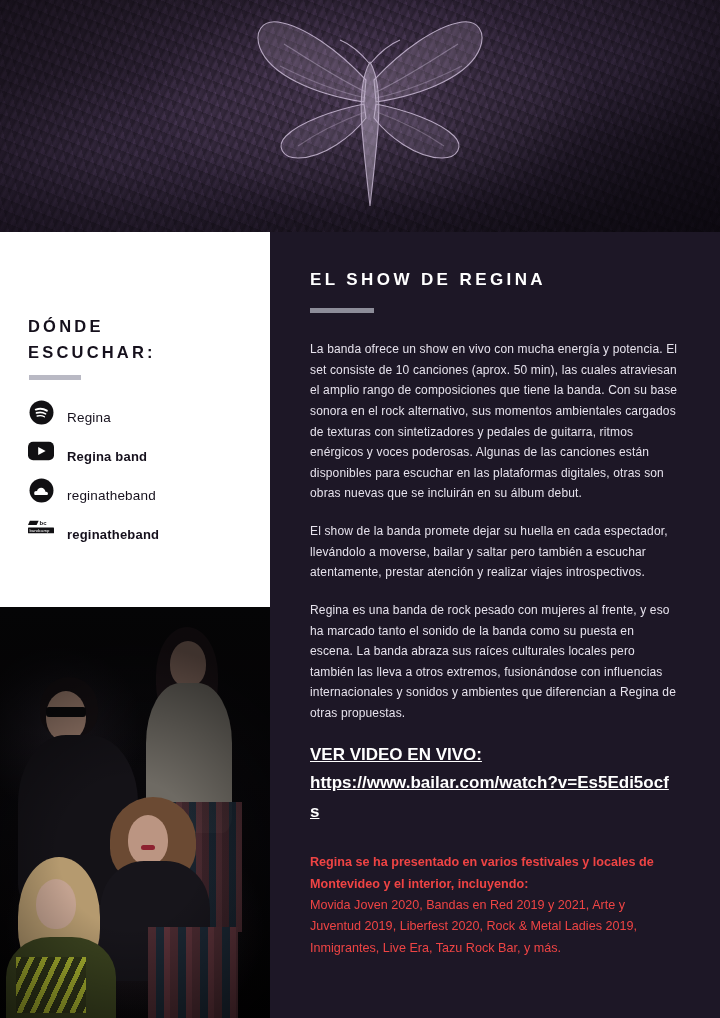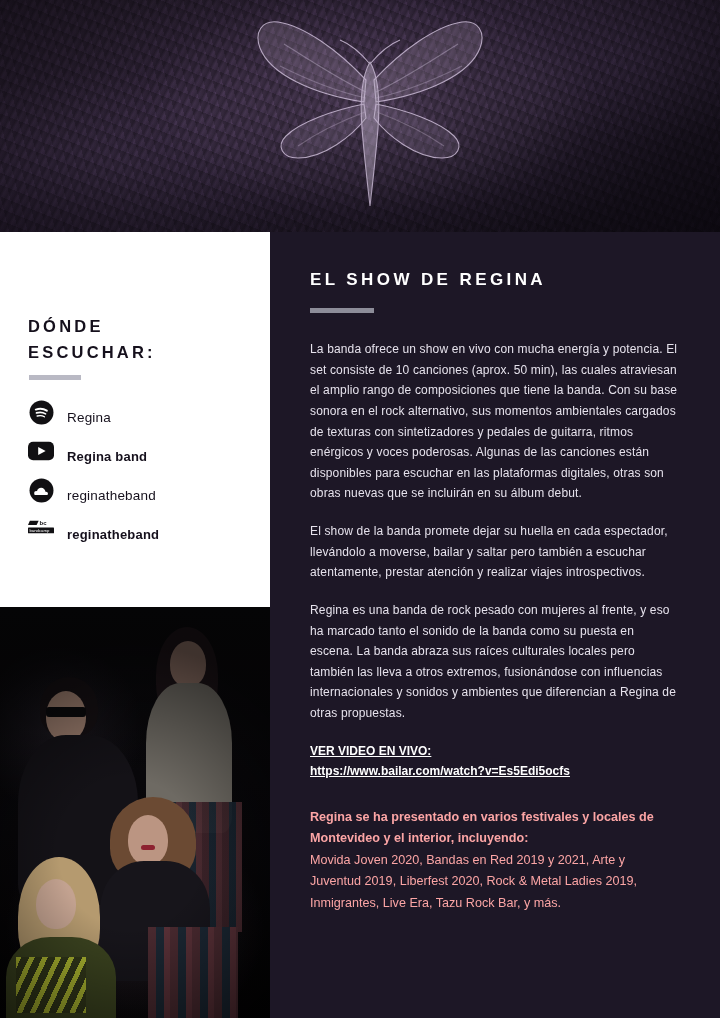--- a/index.html
+++ b/index.html
@@ -138,35 +138,35 @@
   .body-copy {
     margin-top: 26px;
     font-size: 12px;
     line-height: 1.72;
     color: #e6e2ec;
     letter-spacing: 0.15px;
   }
   .body-copy p { margin-bottom: 17px; }
   .video-block {
     margin-top: 16px;
-    font-size: 12px;
+    font-size: 17px;
     line-height: 1.68;
     color: #ffffff;
     font-weight: bold;
   }
   .video-block a, .video-block span.lnk {
     color: #ffffff;
     text-decoration: underline;
     word-break: break-all;
   }
   .festivals {
     margin-top: 26px;
     font-size: 12.6px;
     line-height: 1.7;
-    color: #fca5a5;
+    color: #ef4444;
   }
   .festivals .lead { font-weight: bold; display: block; }
 </style>
 </head>
 <body>
 
 <div class="page">
 
   <div class="hero">
     <div class="hero-noise"></div>

